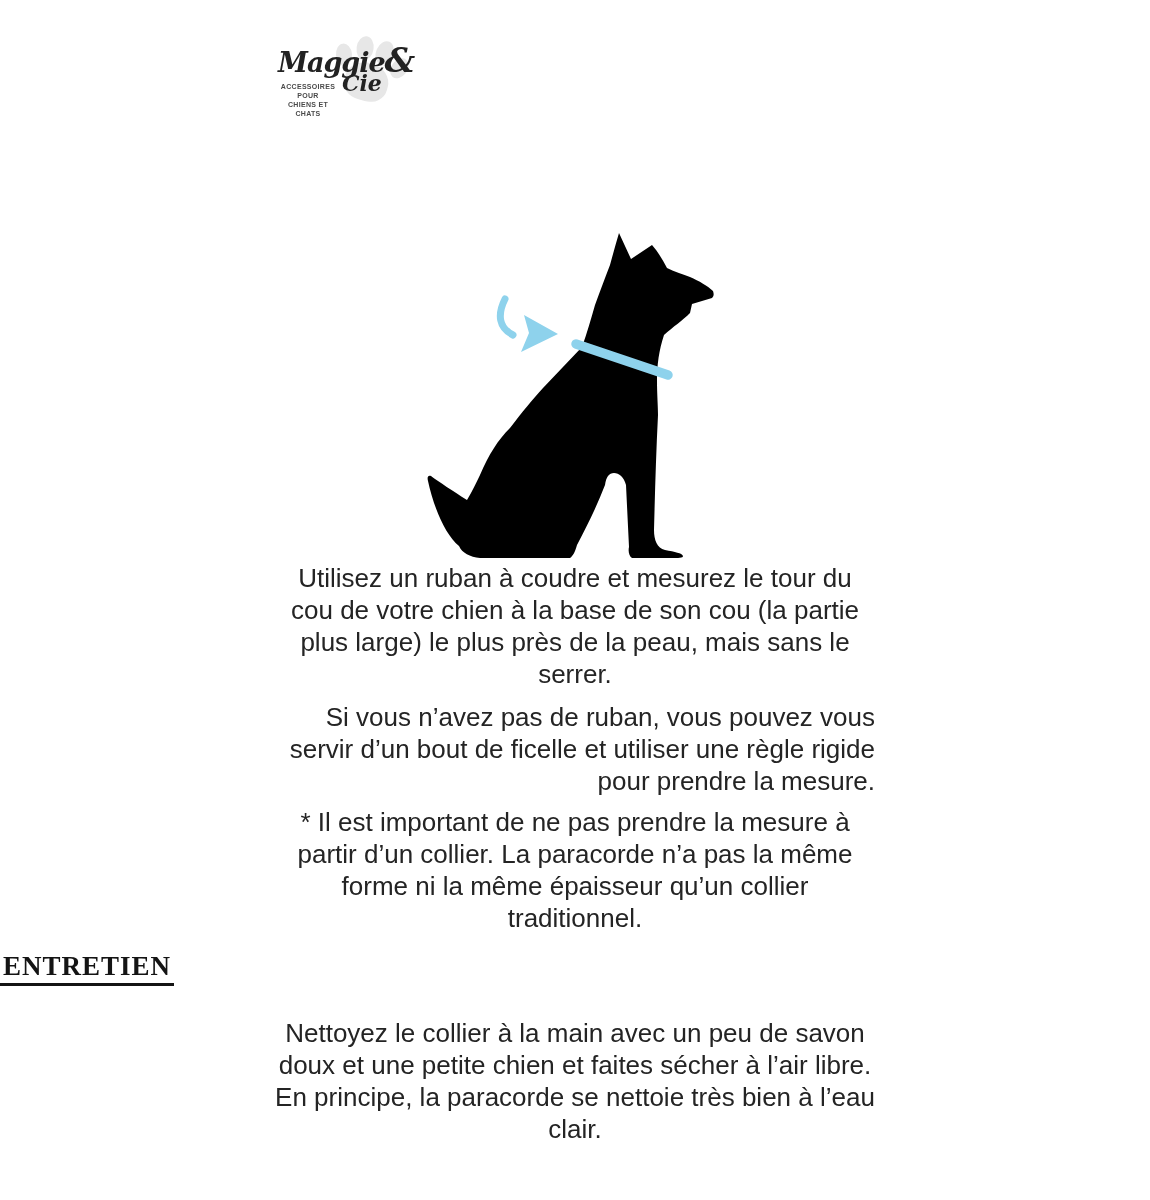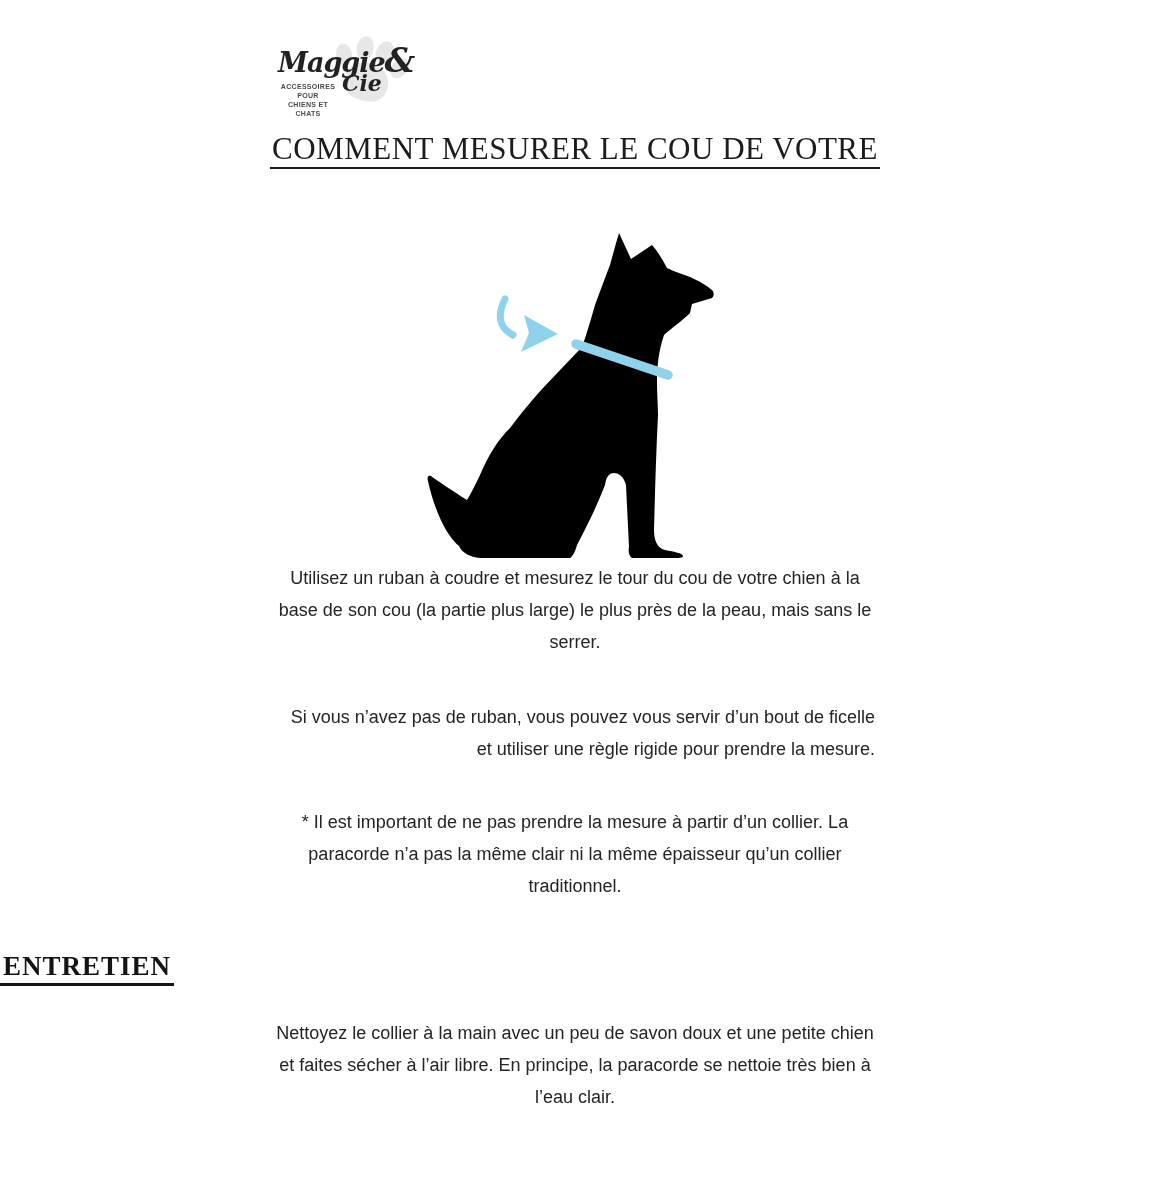--- a/index.html
+++ b/index.html
@@ -49,21 +49,21 @@
     position:absolute; left:152px; top:2px; width:220px; text-align:center;
     font-size:19px; line-height:27px; font-weight:bold; color:#2b2b2b;
     letter-spacing:0.2px;
   }
   .accent-text { color:#9fd8ef; } 
   .dog-svg { position:absolute; left:200px; top:5px; }
 
   
   .para {
     position:absolute; left:275px; width:600px; text-align:center;
-    font-size:18px; line-height:32px; color:#242424;
+    font-size:26px; line-height:32px; color:#242424;
   }
   .p1 { top:562px; }
   .p2 { top:701px;text-align:right; }
   .p3 { top:806px; }
   .p4 { top:1017px; }
 
   .section-heading {
     position:absolute; top:951px; left:0; width:100%; text-align:left;
     font-family:"Liberation Serif", serif; font-weight:bold; font-size:27px;
     color:#141414; letter-spacing:1px;
@@ -83,21 +83,20 @@
   </div>
   <div class="brand-line1"><span>Maggie</span><span class="brand-amp">&amp;</span></div>
   <div class="brand-line2">Cie</div>
   <div class="tagline">
     <div>ACCESSOIRES POUR</div>
     <div>CHIENS ET CHATS</div>
   </div>
 </div>
 
 <div class="title">
-  <div><span>COMMENT MESURER LE COU DE VOTRE</span></div>
 </div>
 
 <div class="diagram">
 
 
   <svg class="dog-svg" width="290" height="334" viewBox="0 0 290 334">
 
     <path d="M194,3 L206,29 L227,15
              C233,22 238,30 242,38
              C250,42 258,44 265,47
@@ -133,19 +132,19 @@
 
     <line x1="151" y1="114" x2="243" y2="145" stroke-width="9.5" stroke-linecap="round" stroke="#8ed2ec"></line>
 
     <path d="M80,69 C72,85 74,98 88,105" fill="none" stroke-width="7" stroke-linecap="round" stroke="#8ed2ec"></path>
     <polygon points="99,85 133,104 96,122 104,103" fill="#8ed2ec"></polygon>
   </svg>
 </div>
 
 <div class="para p1">Utilisez un ruban à coudre et mesurez le tour du cou de votre chien à la base de son cou (la partie plus large) le plus près de la peau, mais sans le serrer.</div>
 <div class="para p2">Si vous n’avez pas de ruban, vous pouvez vous servir d’un bout de ficelle et utiliser une règle rigide pour prendre la mesure.</div>
-<div class="para p3">* Il est important de ne pas prendre la mesure à partir d’un collier. La paracorde n’a pas la même clair ni la même épaisseur qu’un collier traditionnel.</div>
+<div class="para p3">* Il est important de ne pas prendre la mesure à partir d’un collier. La paracorde n’a pas la même forme ni la même épaisseur qu’un collier traditionnel.</div>
 
 <div class="section-heading">
   <span>ENTRETIEN</span>
 </div>
 
 <div class="para p4">Nettoyez le collier à la main avec un peu de savon doux et une petite chien et faites sécher à l’air libre. En principe, la paracorde se nettoie très bien à l’eau clair.</div>
 
 </body></html>

